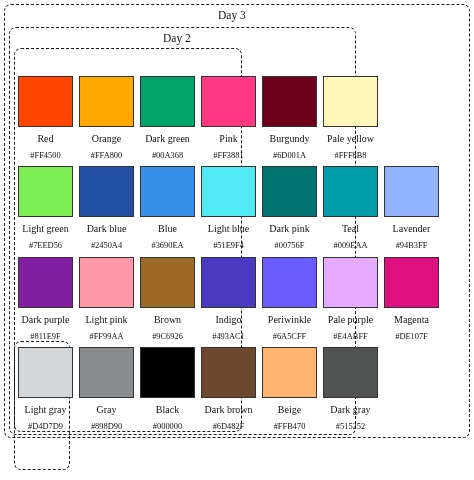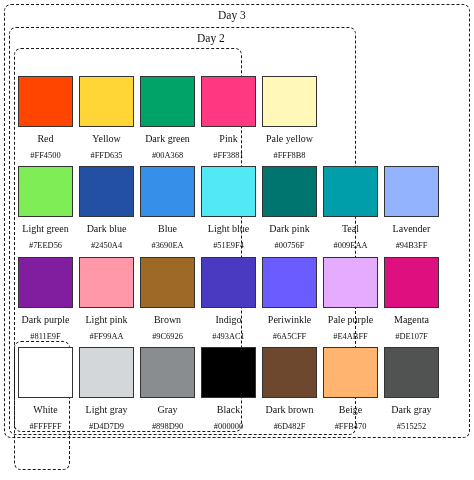--- a/index.html
+++ b/index.html
@@ -47,21 +47,21 @@
   }
 
   .day-label {
     position: absolute;
     font-size: 11.5px;
     line-height: 1;
     color: #111111;
     white-space: nowrap;
   }
   #day-label-3 { left: 218px; top: 10px; }
-  #day-label-2 { left: 163px; top: 33px; margin-left: 34px; }
+  #day-label-2 { left: 163px; top: 33px; }
   #day-label-1 { left: 97px; top: 55px; margin-top: 28px; }
 
   .day4-text {
     position: absolute;
     font-size: 11.5px;
     line-height: 1;
     color: #111111;
     white-space: nowrap;
   }
   #day4-line1 { left: 21px; top: 355px; }
@@ -125,35 +125,40 @@
   <div class="day4-text" id="day4-line2">day 4</div>
 
   <div id="swatch-grid">
       <div class="swatch-row">
         <div class="swatch-cell">
           <div class="swatch-chip" title="Red" style="background: rgb(255, 69, 0);"></div>
           <div class="swatch-name">Red</div>
           <div class="swatch-hex">#FF4500</div>
         </div>
         <div class="swatch-cell">
-          <div class="swatch-chip" title="Yellow" style="background: rgb(255, 214, 53);"></div>
-          <div class="swatch-name">Yellow</div>
-          <div class="swatch-hex">#FFD635</div>
+          <div class="swatch-chip" title="Orange" style="background: rgb(255, 168, 0);"></div>
+          <div class="swatch-name">Orange</div>
+          <div class="swatch-hex">#FFA800</div>
         </div>
         <div class="swatch-cell">
           <div class="swatch-chip" title="Dark green" style="background: rgb(0, 163, 104);"></div>
           <div class="swatch-name">Dark green</div>
           <div class="swatch-hex">#00A368</div>
         </div>
         <div class="swatch-cell">
           <div class="swatch-chip" title="Pink" style="background: rgb(255, 56, 129);"></div>
           <div class="swatch-name">Pink</div>
           <div class="swatch-hex">#FF3881</div>
         </div>
         <div class="swatch-cell">
+          <div class="swatch-chip" title="Burgundy" style="background: rgb(109, 0, 26);"></div>
+          <div class="swatch-name">Burgundy</div>
+          <div class="swatch-hex">#6D001A</div>
+        </div>
+        <div class="swatch-cell">
           <div class="swatch-chip" title="Pale yellow" style="background: rgb(255, 248, 184);"></div>
           <div class="swatch-name">Pale yellow</div>
           <div class="swatch-hex">#FFF8B8</div>
         </div>
       </div>
       <div class="swatch-row">
         <div class="swatch-cell">
           <div class="swatch-chip" title="Light green" style="background: rgb(126, 237, 86);"></div>
           <div class="swatch-name">Light green</div>
           <div class="swatch-hex">#7EED56</div>
@@ -221,25 +226,20 @@
           <div class="swatch-hex">#E4ABFF</div>
         </div>
         <div class="swatch-cell">
           <div class="swatch-chip" title="Magenta" style="background: rgb(222, 16, 127);"></div>
           <div class="swatch-name">Magenta</div>
           <div class="swatch-hex">#DE107F</div>
         </div>
       </div>
       <div class="swatch-row">
         <div class="swatch-cell">
-          <div class="swatch-chip" title="White" style="background: rgb(255, 255, 255);"></div>
-          <div class="swatch-name">White</div>
-          <div class="swatch-hex">#FFFFFF</div>
-        </div>
-        <div class="swatch-cell">
           <div class="swatch-chip" title="Light gray" style="background: rgb(212, 215, 217);"></div>
           <div class="swatch-name">Light gray</div>
           <div class="swatch-hex">#D4D7D9</div>
         </div>
         <div class="swatch-cell">
           <div class="swatch-chip" title="Gray" style="background: rgb(137, 141, 144);"></div>
           <div class="swatch-name">Gray</div>
           <div class="swatch-hex">#898D90</div>
         </div>
         <div class="swatch-cell">

